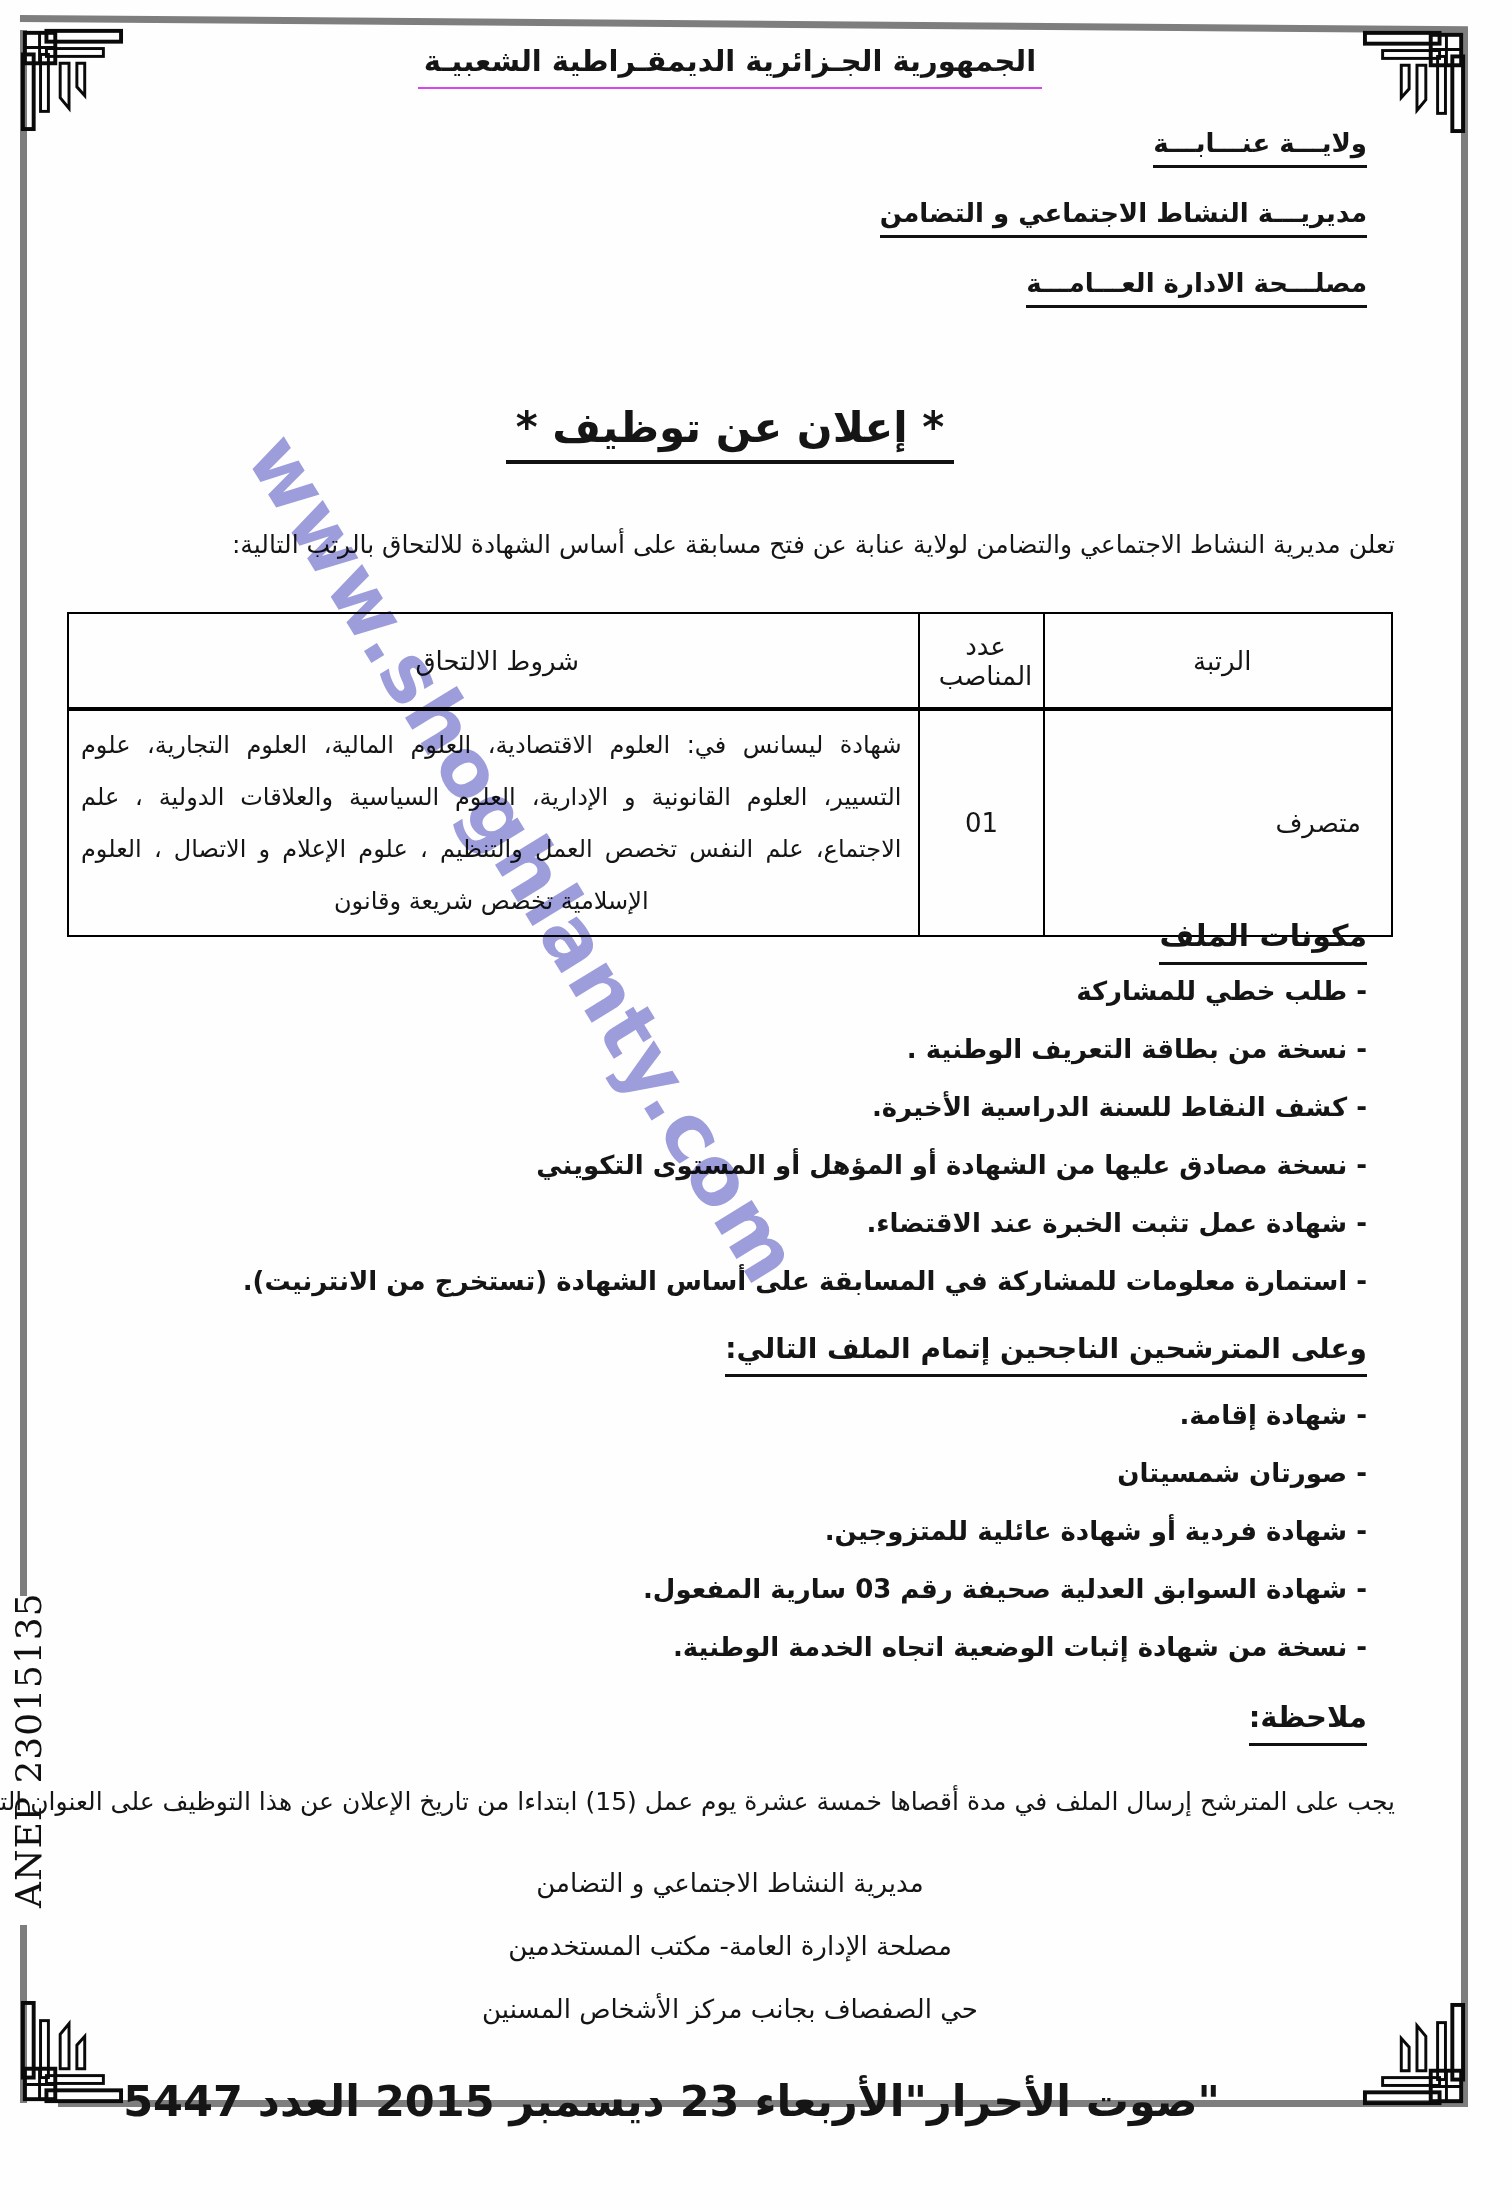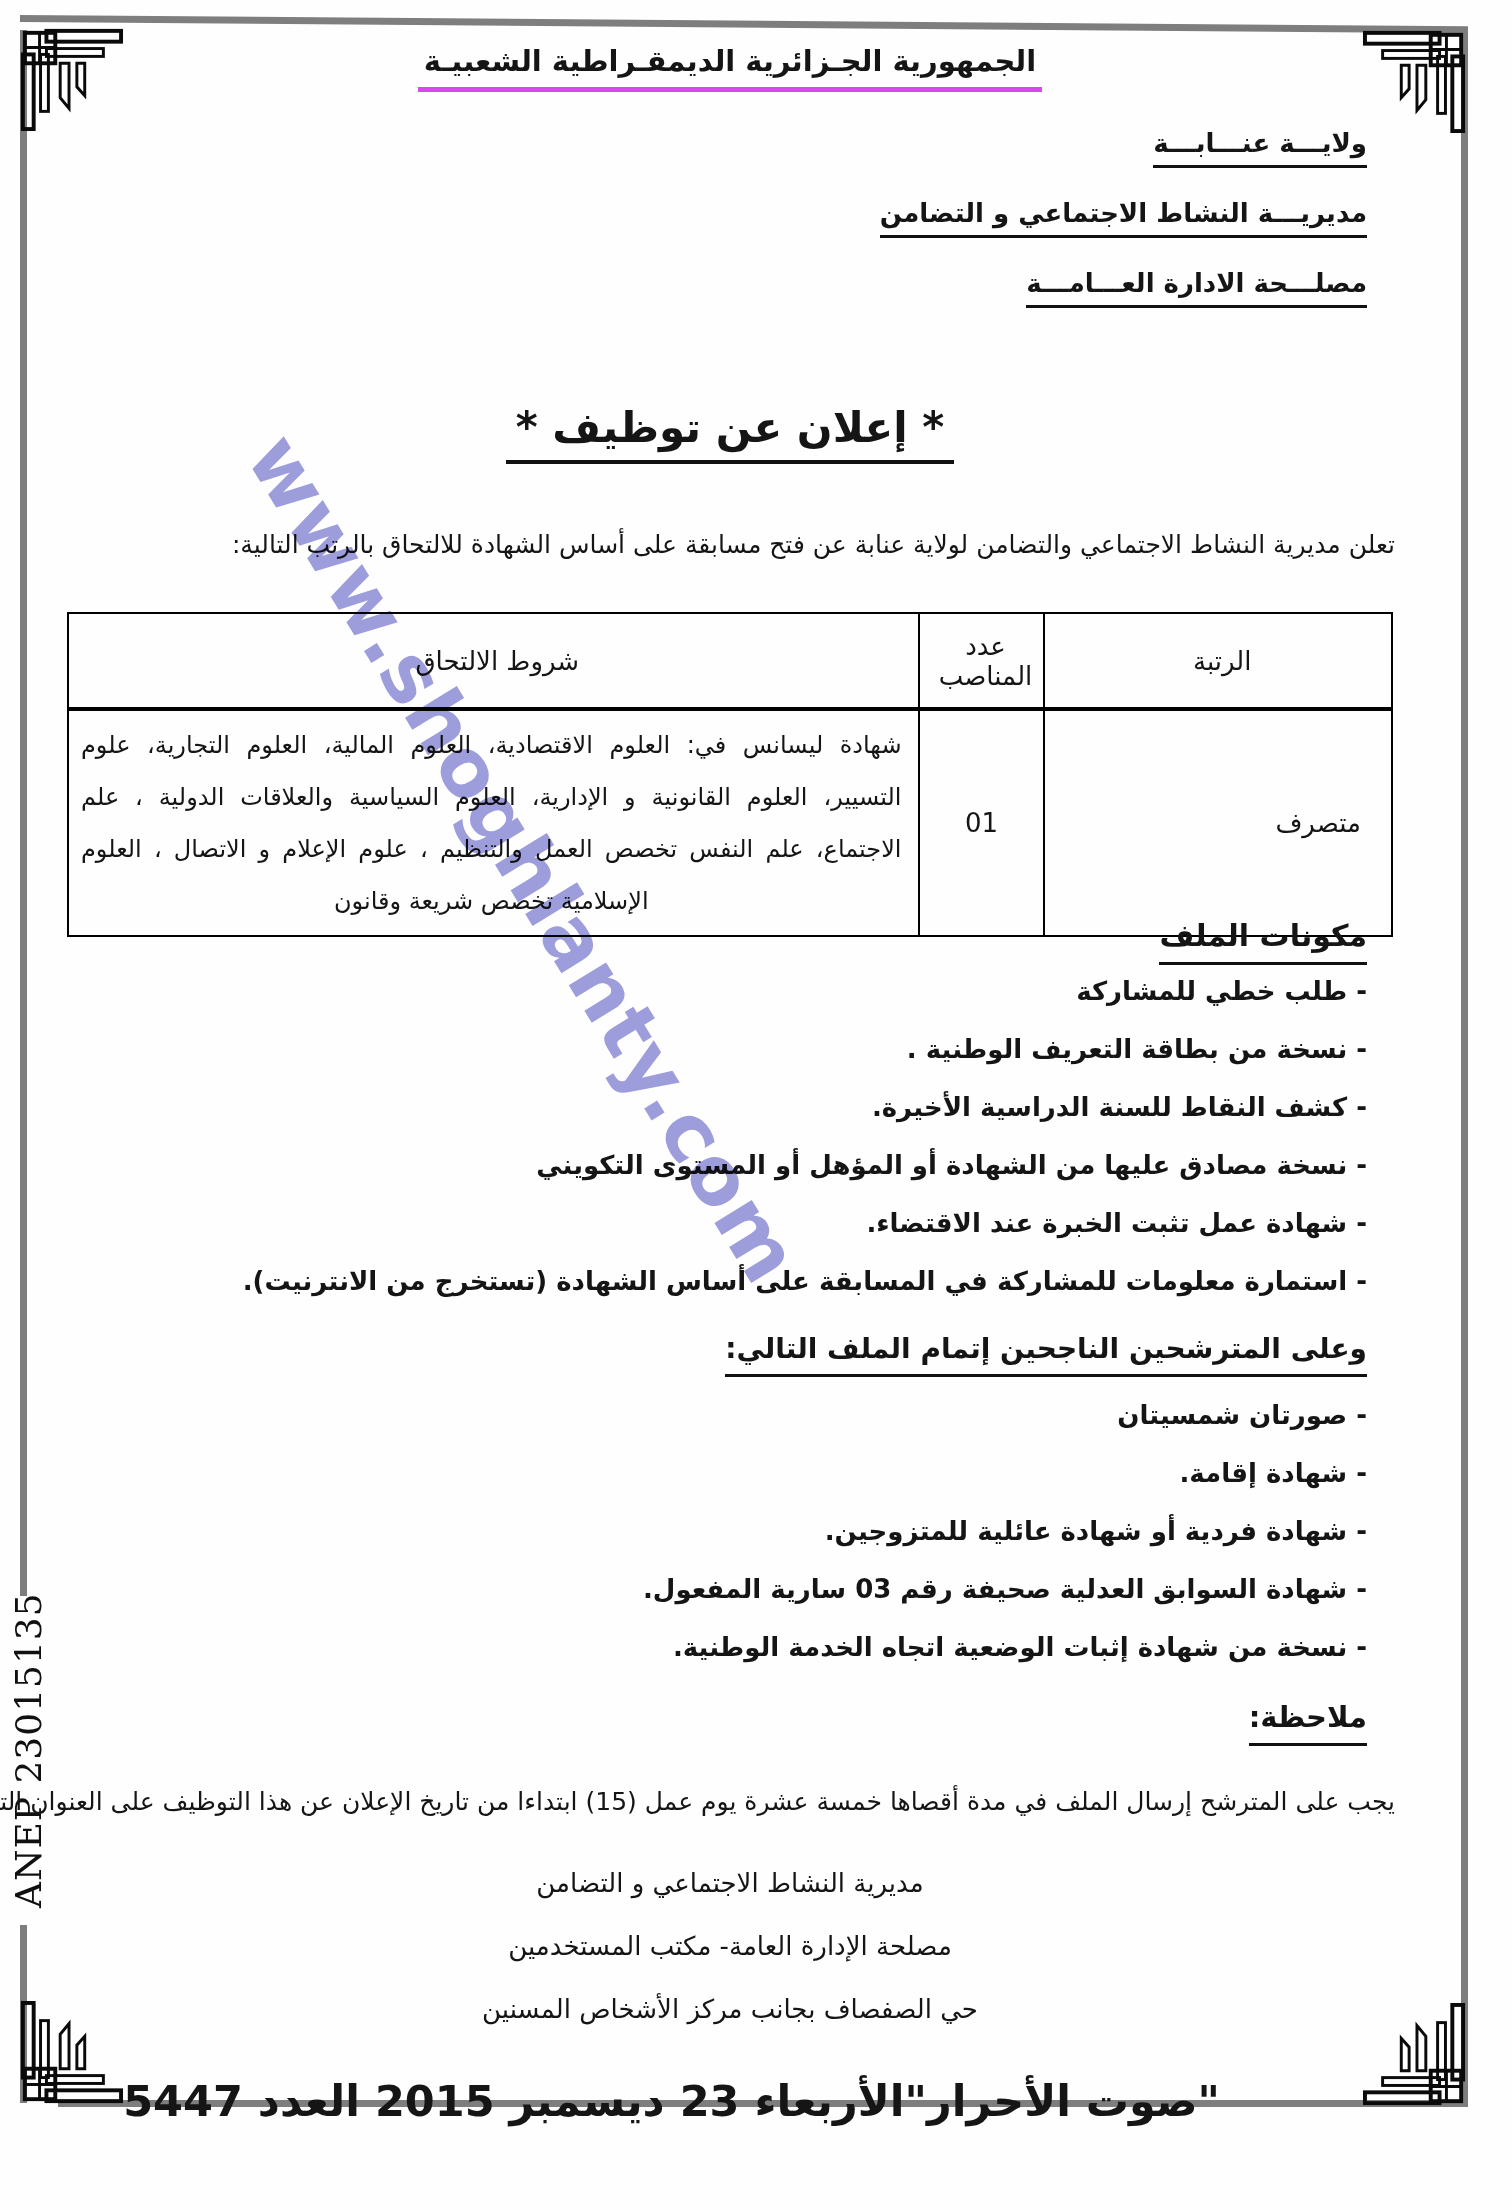--- a/index.html
+++ b/index.html
@@ -28,21 +28,21 @@
     color:#7878cf; opacity:0.72; mix-blend-mode:multiply; z-index:5; }
 
   
   .anep { position:absolute; left:8px; top:1908px; transform:rotate(-90deg); transform-origin:0 0;
     font-family:"DejaVu Serif", serif; font-size:36px; letter-spacing:1px; white-space:nowrap; color:#101010; z-index:3; }
 
   
   .doc { position:absolute; left:65px; top:0; width:1330px; height:2210px; direction:rtl; z-index:3; }
 
   .republic { position:absolute; top:44px; width:100%; text-align:center; font-size:29px; font-weight:bold; }
-  .republic span { border-bottom:5px solid #d946ef; padding:0 6px 9px 6px; }
+  .republic span { border-bottom:2px solid #d946ef; padding:0 6px 9px 6px; }
 
   .org { position:absolute; top:128px; right:28px; text-align:right; }
   .org-line { margin-bottom:30px; font-size:26px; font-weight:bold; }
   .org-line span { display:inline-block; border-bottom:3px solid #111; padding-bottom:7px; }
 
   .main-title { position:absolute; top:403px; width:100%; text-align:center; font-size:42px; font-weight:bold; }
   .main-title span { border-bottom:4px solid #111; padding:0 10px 8px 10px; }
 
   .intro { position:absolute; top:530px; right:0; width:100%; text-align:right; font-size:25px; white-space:nowrap; }
 
@@ -166,22 +166,22 @@
       <li>- نسخة مصادق عليها من الشهادة أو المؤهل أو المستوى التكويني</li>
       <li>- شهادة عمل تثبت الخبرة عند الاقتضاء.</li>
       <li>- استمارة معلومات للمشاركة في المسابقة على أساس الشهادة (تستخرج من الانترنيت).</li>
     </ul>
 
     <div class="sec-h h-succ">
       <span>وعلى المترشحين الناجحين إتمام الملف التالي:</span>
     </div>
 
     <ul class="dash list-succ">
+      <li>- شهادة إقامة.</li>
       <li>- صورتان شمسيتان</li>
-      <li>- شهادة إقامة.</li>
       <li>- شهادة فردية أو شهادة عائلية للمتزوجين.</li>
       <li>- شهادة السوابق العدلية صحيفة رقم 03 سارية المفعول.</li>
       <li>- نسخة من شهادة إثبات الوضعية اتجاه الخدمة الوطنية.</li>
     </ul>
 
     <div class="sec-h h-note">
       <span>ملاحظة:</span>
     </div>
 
     <div class="note-text">يجب على المترشح إرسال الملف في مدة أقصاها خمسة عشرة يوم عمل (15) ابتداءا من تاريخ الإعلان عن هذا التوظيف على العنوان التالي:</div>

